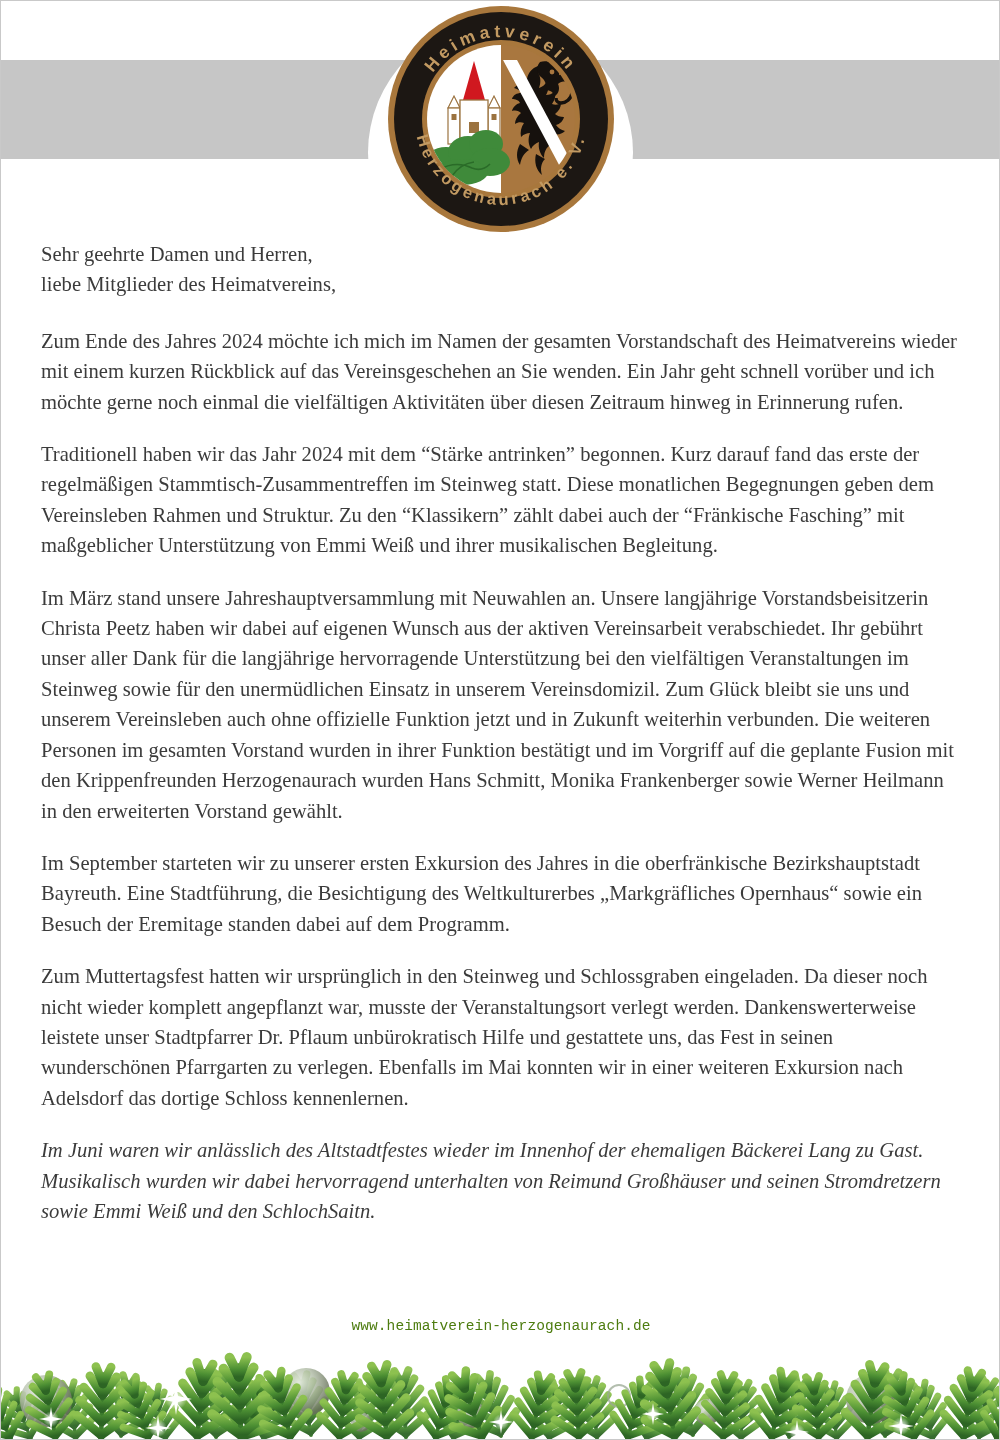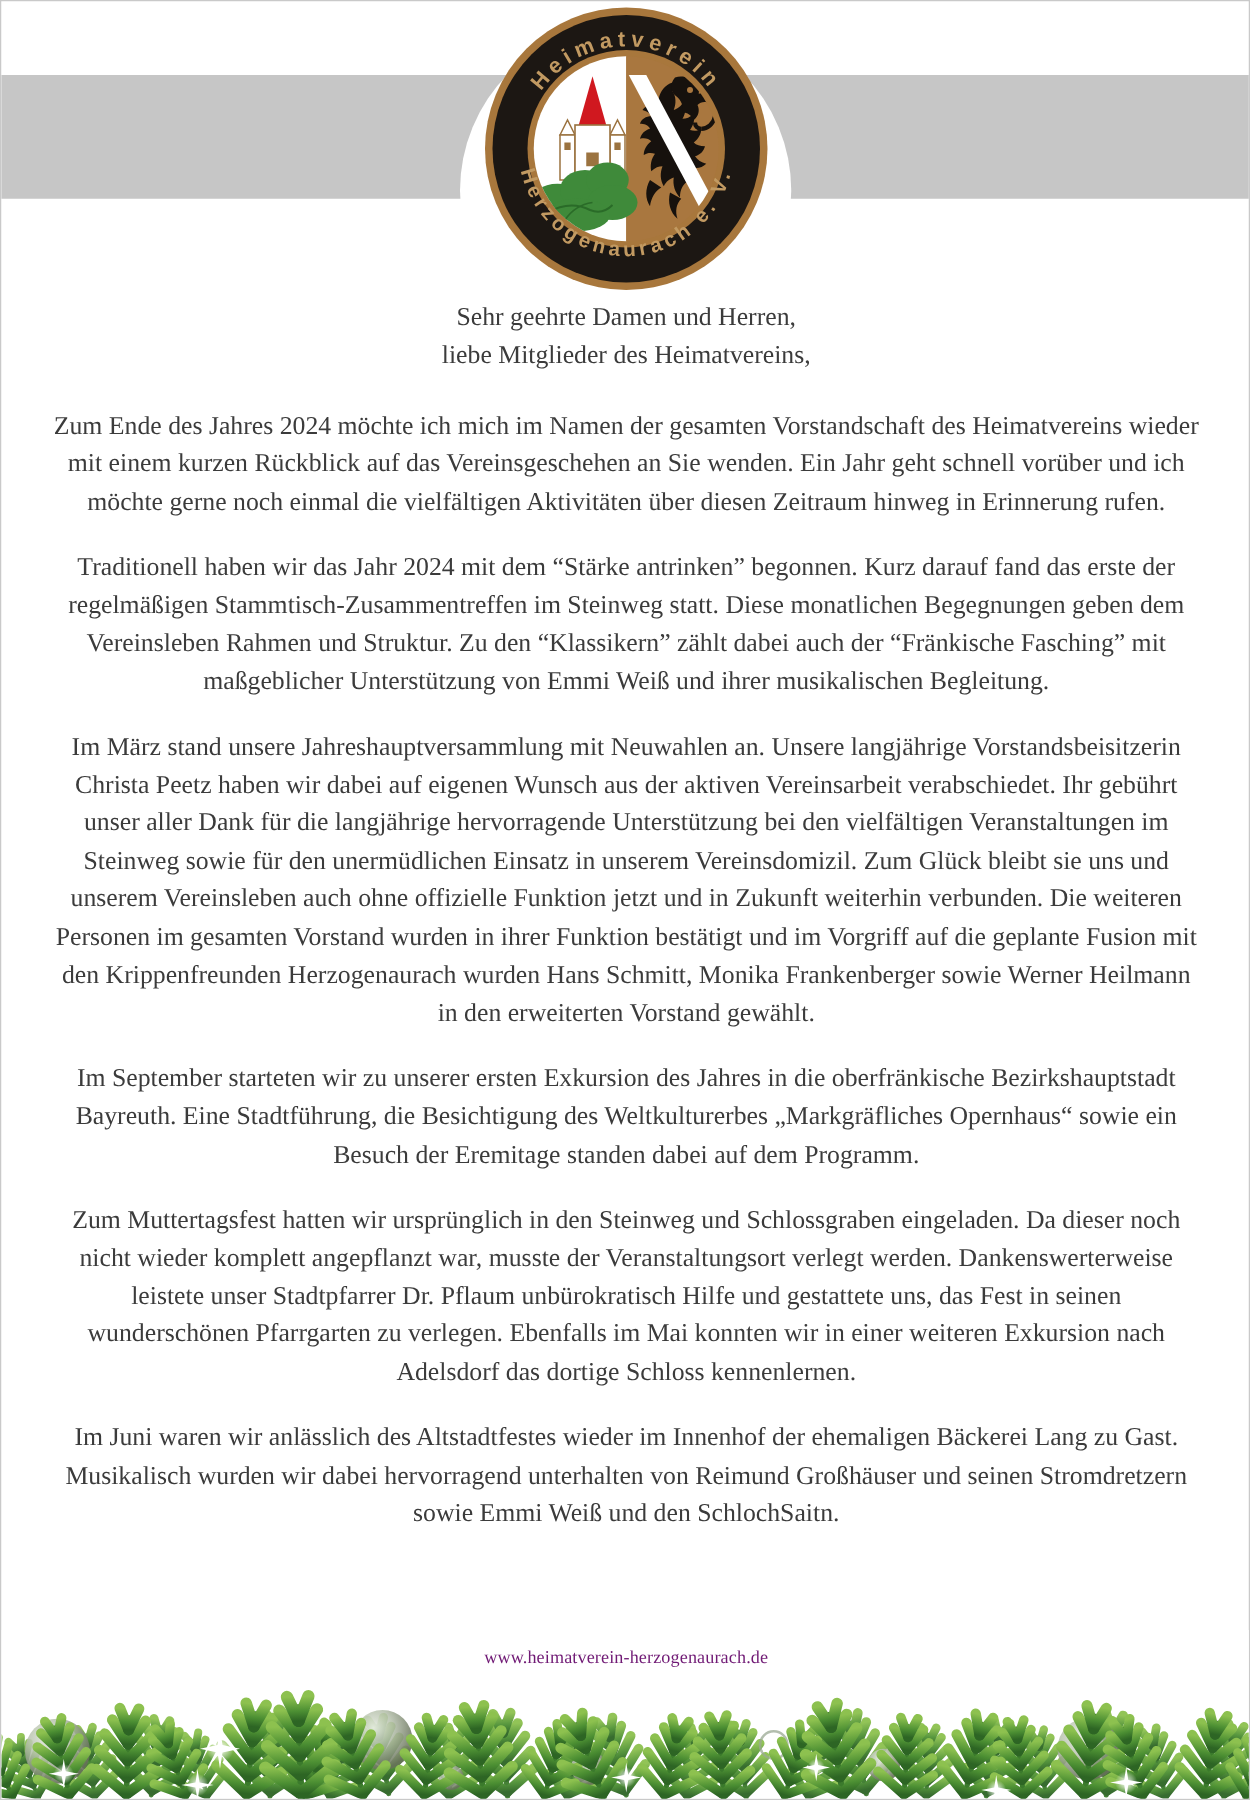--- a/index.html
+++ b/index.html
@@ -51,39 +51,39 @@
 
   
   .letter {
     position: absolute;
     left: 40px;
     top: 238px;
     width: 920px;
     color: #3b3b3b;
     font-size: 20.6px;
     line-height: 30.4px;
-    text-align: center;
+    text-align: left;
   }
   .letter p {
     margin: 0 0 22px 0;
   }
   .letter p.salutation {
     margin-bottom: 26px;
   }
-  .letter p:last-child { margin-bottom: 0; }
+  .letter p:last-child { margin-bottom: 0; font-style: italic; }
 
   
   .footer-url {
     position: absolute;
     left: 0;
     top: 1317px;
     width: 1000px;
     text-align: center;
-    color: #701a75;
-    font-family: Liberation Serif, serif;
+    color: #4d7c0f;
+    font-family: Liberation Mono, monospace;
     font-size: 14.5px;
     letter-spacing: 0.1px;
     z-index: 6;
   }
   .footer-deco {
     position: absolute;
     left: 0;
     bottom: 0;
     width: 1000px;
     height: 135px;

